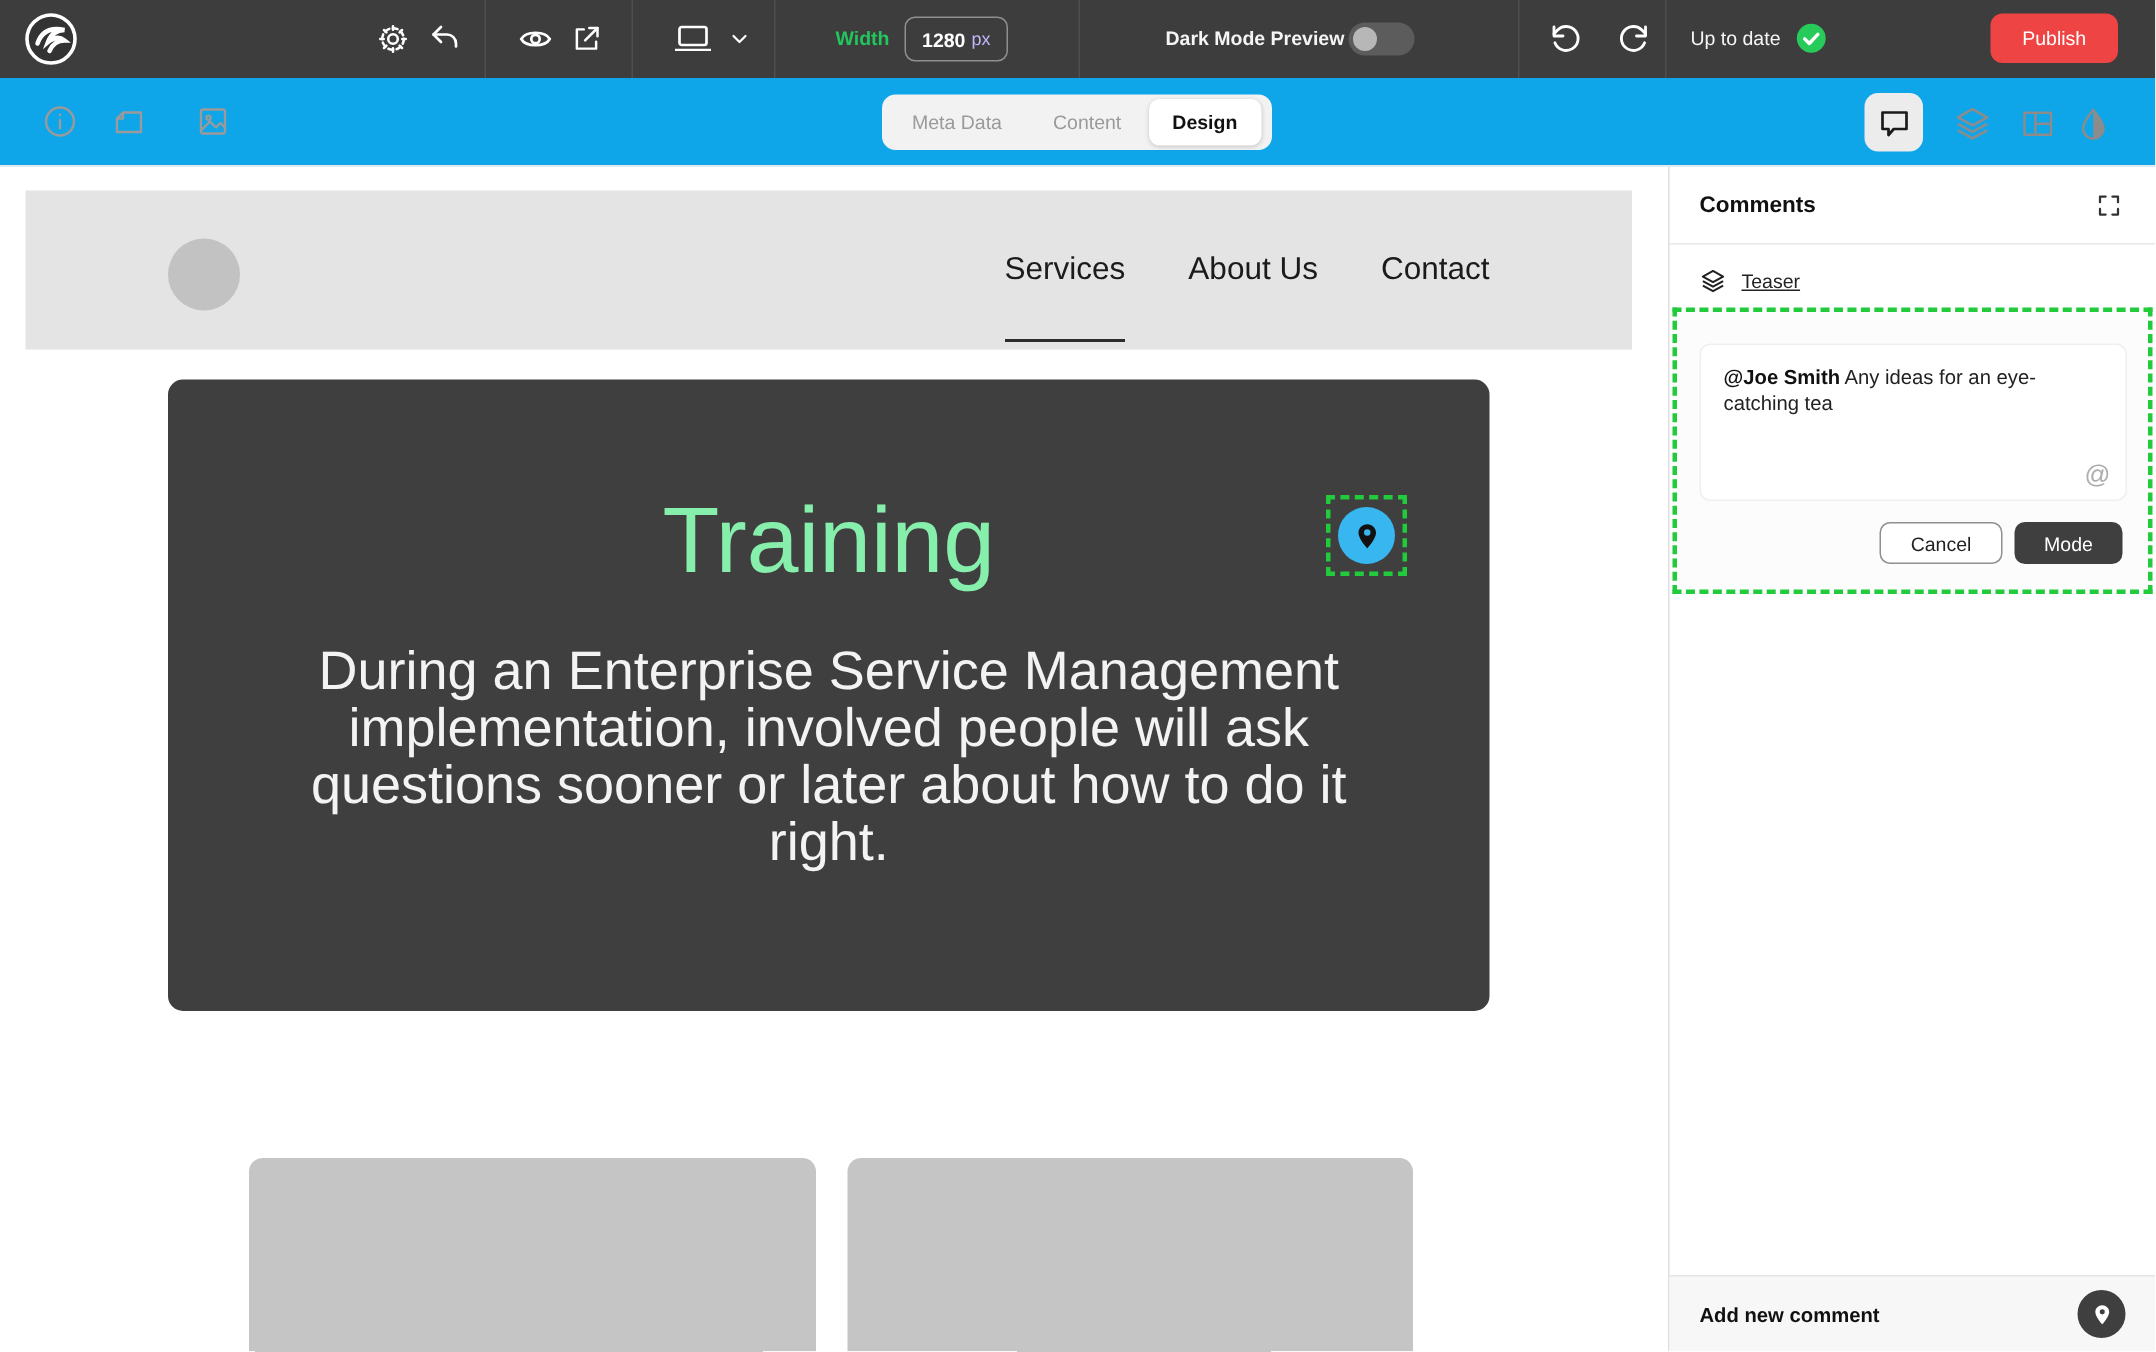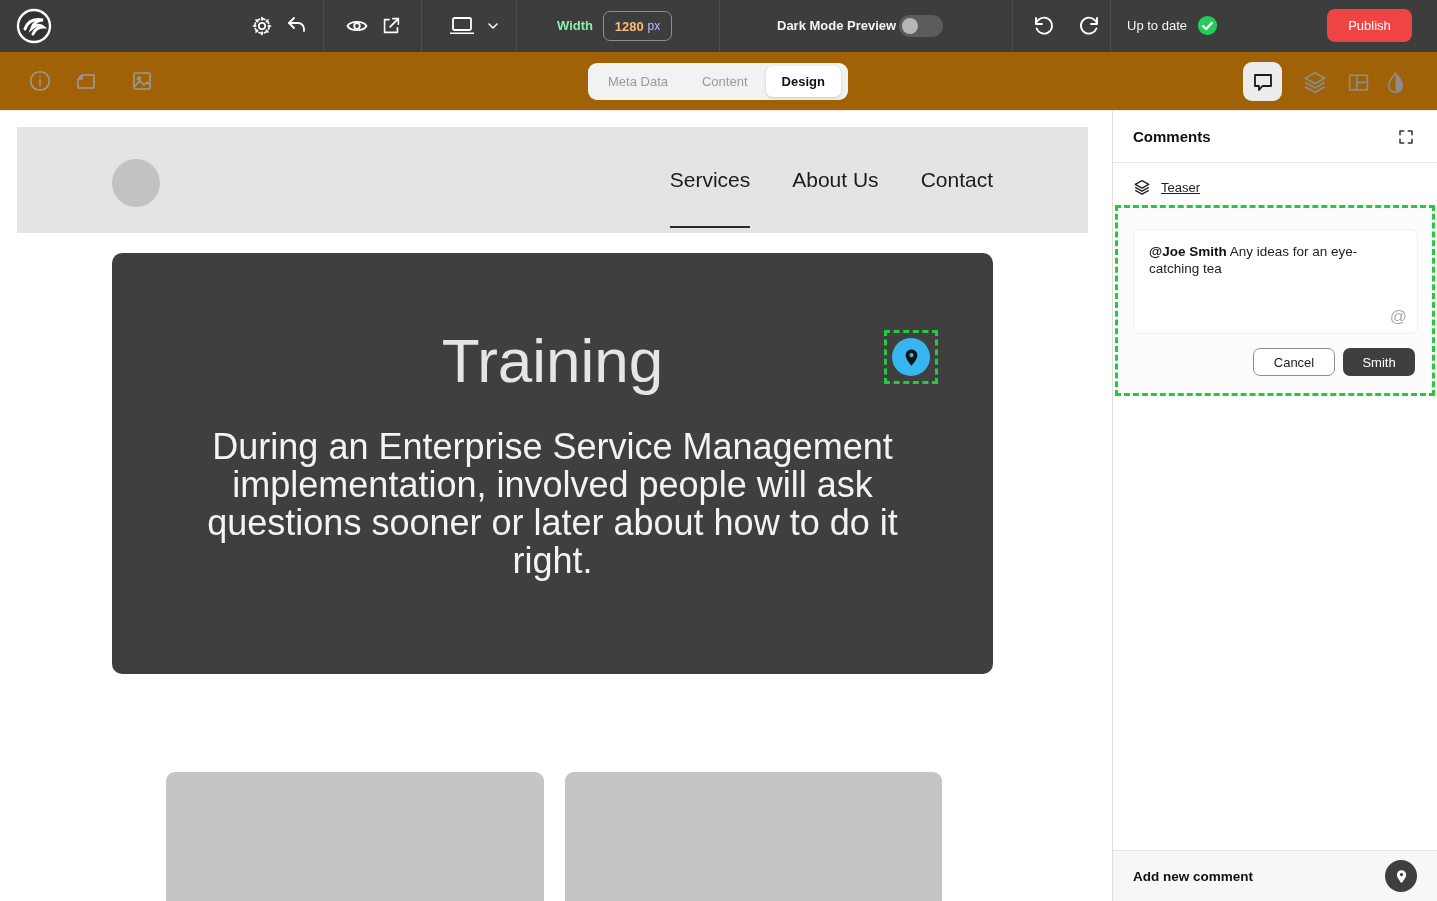--- a/index.html
+++ b/index.html
@@ -13,43 +13,43 @@
   .topbar .sep { position:absolute; top:0; width:1px; height:52px; background:#4e4e4e; }
   .tb-item { position:absolute; background:none; border:none; color:#f5f5f5; cursor:pointer;
              display:flex; align-items:center; justify-content:center; }
   .tb-logo { left:16px; top:8px; width:36px; height:36px; }
   .tb-gear { left:249px; top:13px; width:26px; height:26px; }
   .tb-discard { left:284px; top:13px; width:26px; height:26px; }
   .tb-eye { left:344px; top:13px; width:26px; height:26px; }
   .tb-ext { left:378px; top:13px; width:26px; height:26px; }
   .tb-device { left:438px; top:11px; width:72px; height:30px; gap:8px; }
   .tb-width-label { position:absolute; left:557px; top:0; height:52px; line-height:52px;
-                    font-size:13px; font-weight:bold; color:#86efac; }
+                    font-size:13px; font-weight:bold; color:#22c55e; }
   .tb-width-input { position:absolute; left:603px; top:11px; width:69px; height:30px;
                     border:1px solid #8f8f8f; border-radius:7px; display:flex; align-items:center;
                     justify-content:center; gap:4px; cursor:text; }
-  .tb-width-input .val { font-size:13px; font-weight:bold; color:#fdba74; }
+  .tb-width-input .val { font-size:13px; font-weight:bold; color:#ffffff; }
   .tb-width-input .unit { font-size:12px; color:#c4b5fd; }
   .tb-dm-label { position:absolute; left:777px; top:0; height:52px; line-height:52px;
                  font-size:13px; font-weight:bold; color:#f5f5f5; }
   .tb-toggle { position:absolute; left:899px; top:15px; width:44px; height:22px;
                background:#5c5c5c; border-radius:11px; border:none; cursor:pointer; }
   .tb-toggle .knob { position:absolute; left:3px; top:3px; width:16px; height:16px;
                      border-radius:50%; background:#b7b7b7; }
   .tb-undo { left:1031px; top:13px; width:26px; height:26px; }
   .tb-redo { left:1076px; top:13px; width:26px; height:26px; }
   .tb-status { position:absolute; left:1127px; top:0; height:52px; line-height:52px;
                font-size:13px; color:#f5f5f5; }
   .tb-check { position:absolute; left:1197px; top:15px; width:21px; height:21px; }
   .tb-publish { position:absolute; left:1327px; top:9px; width:85px; height:33px;
                 background:#ef4444; color:#fff; border:none; border-radius:8px;
                 font-size:13px; font-family:"Liberation Sans",sans-serif; cursor:pointer; }
 
   
-  .subbar { position:absolute; left:0; top:52px; width:1437px; height:59px; background:#a16207;
+  .subbar { position:absolute; left:0; top:52px; width:1437px; height:59px; background:#0ea5e9;
             border-bottom:1px solid #e7e7e7; }
   .sb-icon-btn { position:absolute; background:none; border:none; cursor:pointer;
                  width:26px; height:26px; color:#9a9a9a; display:flex; align-items:center; justify-content:center; }
   .sb-info { left:27px; top:16px; }
   .sb-page { left:73px; top:16px; }
   .sb-image { left:129px; top:16px; }
   .tabgroup { position:absolute; left:588px; top:11px; width:260px; height:37px;
               background:#f2f2f2; border-radius:9px; display:flex; align-items:center;
               padding:0 4px; gap:2px; }
   .tab { border:none; background:none; font-family:"Liberation Sans",sans-serif;
@@ -71,21 +71,21 @@
   .site-avatar { position:absolute; left:95px; top:32px; width:48px; height:48px;
                  border-radius:50%; background:#c2c2c2; border:none; cursor:pointer; }
   .site-nav { position:absolute; right:95px; top:0; height:106px; display:flex;
               align-items:center; gap:42px; }
   .nav-item { position:relative; border:none; background:none; cursor:pointer;
               font-family:"Liberation Sans",sans-serif; font-size:21px; font-weight:500; color:#1b1b1b; }
   .nav-item.active::after { content:""; position:absolute; left:0; right:0; bottom:-36px;
                             height:2px; background:#2b2b2b; }
   .hero { position:absolute; left:112px; top:142px; width:881px; height:421px;
           background:#3f3f3f; border-radius:10px; text-align:center; }
-  .hero-title { margin-top:72px; font-size:62px; font-weight:500; color:#e5e5e5; cursor:text; }
+  .hero-title { margin-top:72px; font-size:62px; font-weight:500; color:#86efac; cursor:text; }
   .hero-body { margin:32px auto 0; width:700px; font-size:36px; line-height:38px;
                color:#f3f3f3; font-weight:400; cursor:text; }
   .hero-pin-marker { position:absolute; left:772px; top:77px; width:54px; height:54px;
                      border:3px dashed #22cb3c; background:none; cursor:pointer;
                      display:flex; align-items:center; justify-content:center; }
   .hero-pin-circle { width:38px; height:38px; border-radius:50%; background:#38b6f0;
                      display:flex; align-items:center; justify-content:center; }
   .ph-box { position:absolute; top:661px; height:129px; background:#c5c5c5;
             border:none; border-radius:9px 9px 0 0; cursor:pointer; }
   .ph-box-1 { left:166px; width:378px; }
@@ -369,21 +369,21 @@
     </button>
 
     <div class="draft-zone">
       <div class="draft-box">
         <b>@Joe Smith</b>
         <span>Any ideas for an eye-catching tea</span>
         <button class="draft-at">@</button>
       </div>
       <div class="draft-actions">
         <button class="btn-cancel">Cancel</button>
-        <button class="btn-send">Smith</button>
+        <button class="btn-send">Mode</button>
       </div>
     </div>
 
     <div class="add-bar">
       <span class="add-label">Add new comment</span>
       <button class="add-pin-btn">
         <span>
           <svg width="15" height="15" viewBox="0 0 24 24">
             <path fill-rule="evenodd" fill="#ffffff" d="M12 1.8C7.9 1.8 4.6 5 4.6 9c0 5.3 7.4 13.2 7.4 13.2S19.4 14.3 19.4 9c0-4-3.3-7.2-7.4-7.2zm0 9.8a2.7 2.7 0 1 1 0-5.4 2.7 2.7 0 0 1 0 5.4z"></path>
           </svg>

